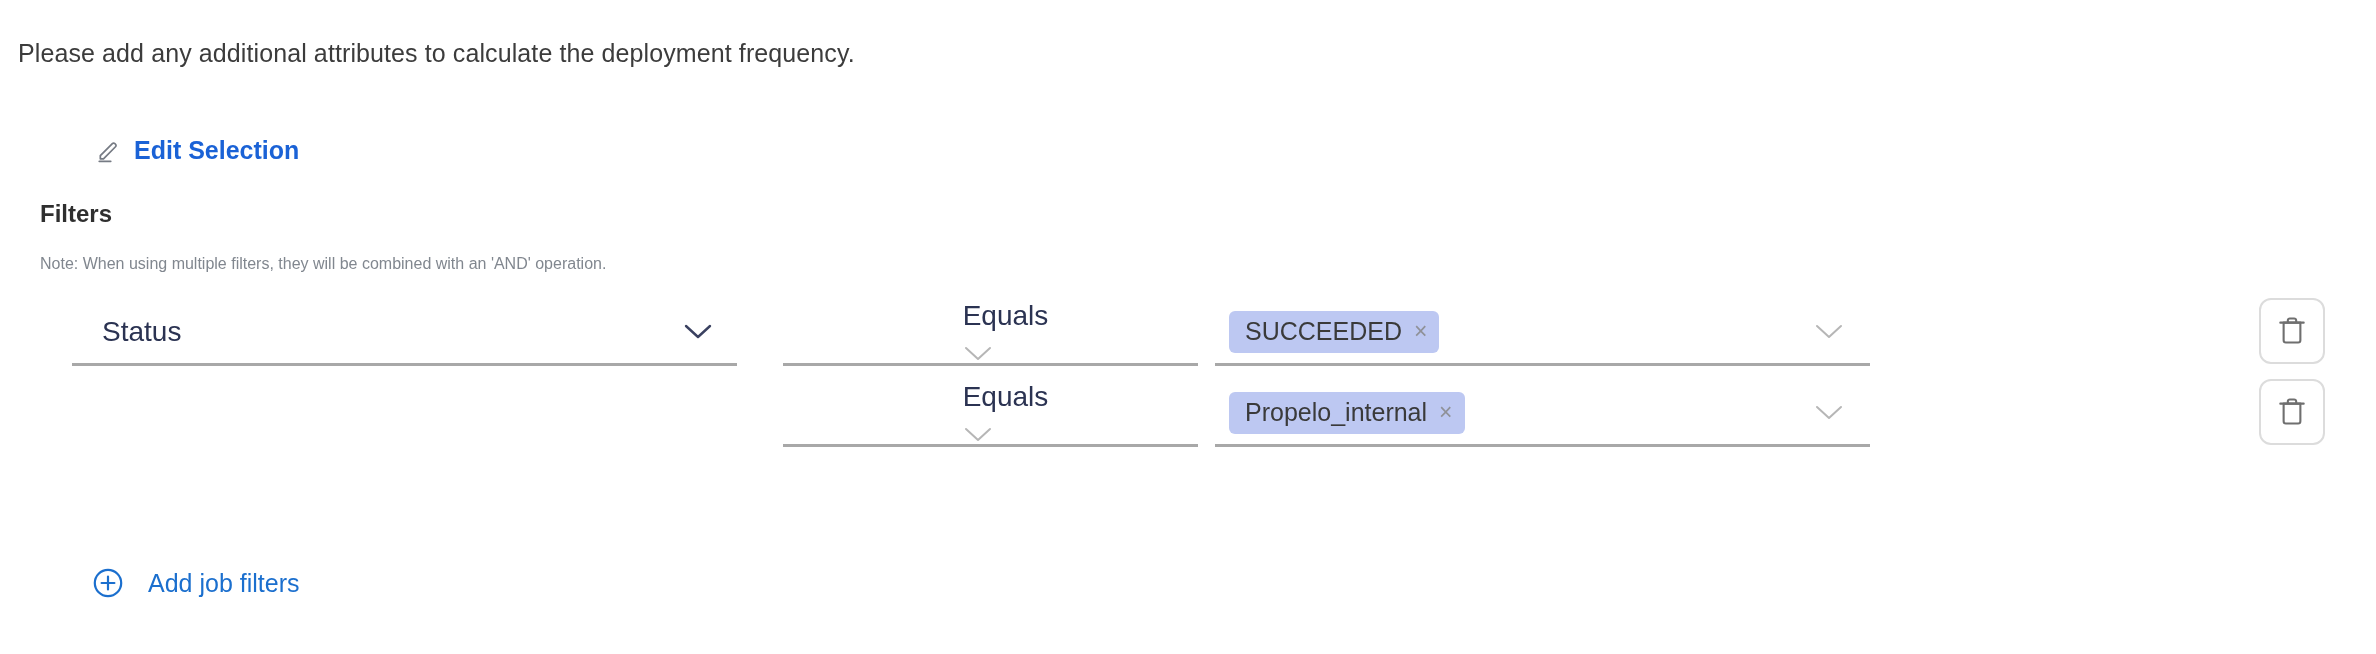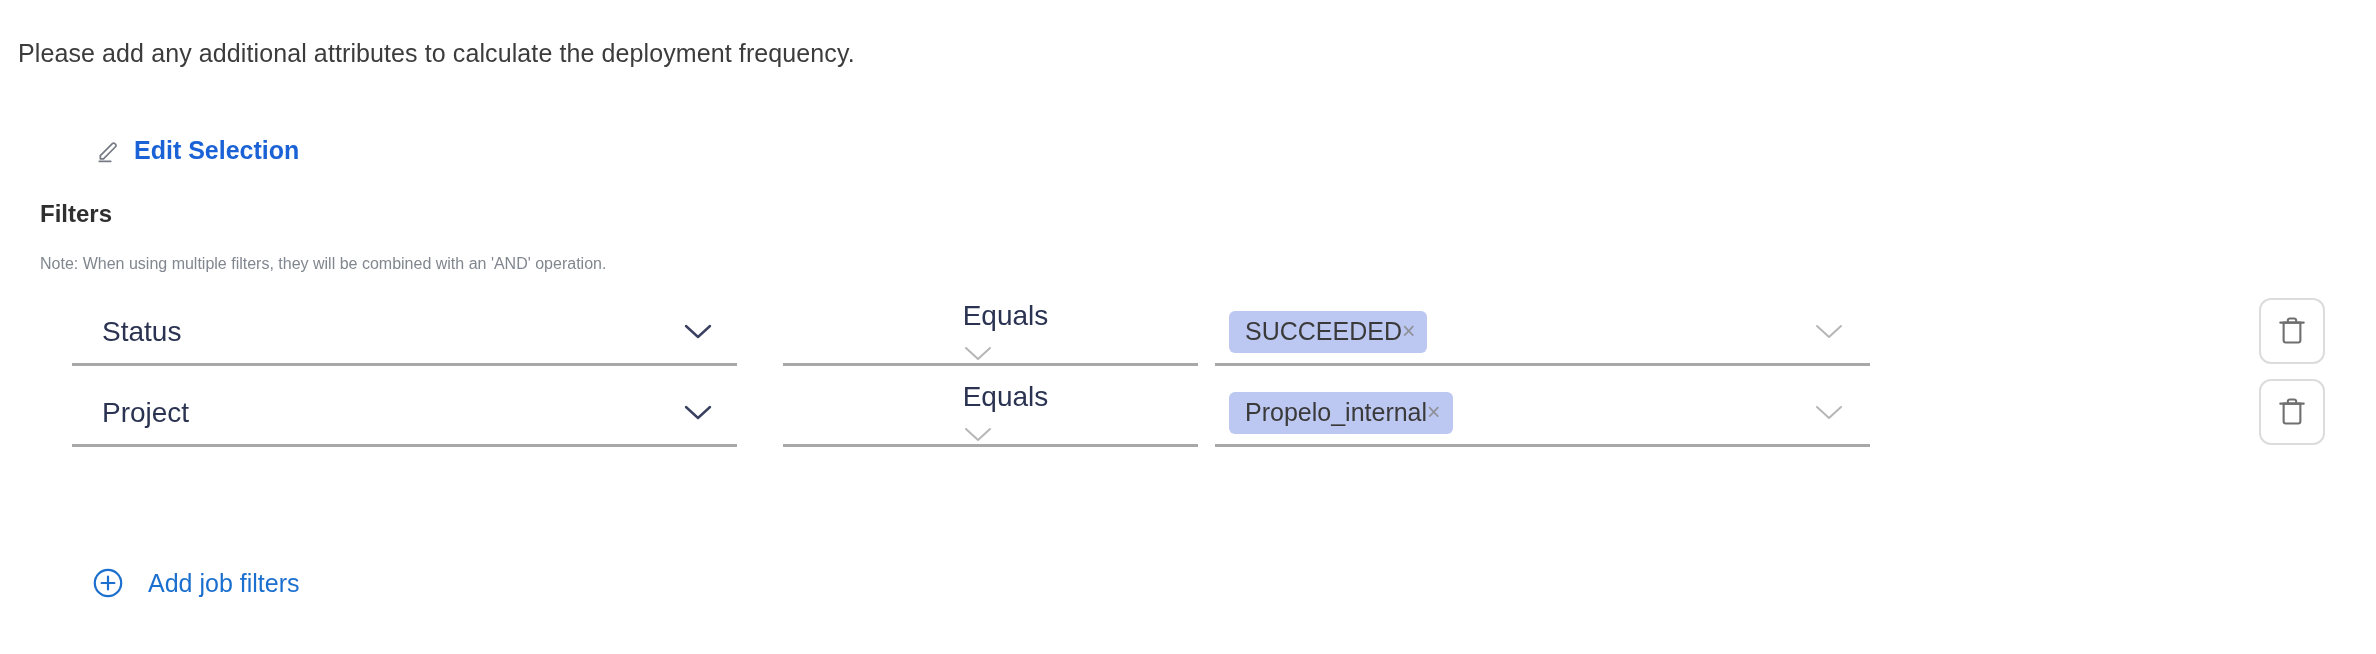--- a/index.html
+++ b/index.html
@@ -146,20 +146,21 @@
     display: flex;
     align-items: center;
     gap: 10px;
     flex: 1 1 auto;
     overflow: hidden;
     padding-left: 0;
   }
   .chip {
     display: inline-flex;
     align-items: center;
+    gap: 12px;
     background: #bdc8f2;
     border-radius: 6px;
     height: 42px;
     padding: 0 12px 0 16px;
     font-size: 25px;
     color: #3a3a3a;
     white-space: nowrap;
     max-width: 560px;
   }
   .chip .chip-x {
@@ -267,28 +268,20 @@
         <svg class="trash-icon" viewBox="0 0 24 26" fill="none" xmlns="http://www.w3.org/2000/svg">
           <path d="M2.5 6.2h19" stroke="#6f6f6f" stroke-width="1.7" stroke-linecap="round"></path>
           <path d="M8.6 6.2V4.4a1.6 1.6 0 0 1 1.6-1.6h3.6a1.6 1.6 0 0 1 1.6 1.6v1.8" stroke="#6f6f6f" stroke-width="1.7" stroke-linejoin="round"></path>
           <path d="M5.2 6.2h13.6v14.4a1.8 1.8 0 0 1-1.8 1.8H7a1.8 1.8 0 0 1-1.8-1.8V6.2Z" stroke="#6f6f6f" stroke-width="1.7" stroke-linejoin="round"></path>
         </svg>
       </span>
     </div>
   </div>
 
   <div class="filter-row row-1">
-    <div class="field field-attribute">
-      <span class="field-text">Project</span>
-      <span>
-        <svg class="chev" viewBox="0 0 30 18" fill="none" xmlns="http://www.w3.org/2000/svg">
-          <path d="M3 3 15 14 27 3" stroke="#3a4160" stroke-width="2.4" stroke-linecap="round" stroke-linejoin="round"></path>
-        </svg>
-      </span>
-    </div>
 
     <div class="field field-operator">
       <span class="field-text">Equals</span>
       <span>
         <svg class="chev" viewBox="0 0 30 18" fill="none" xmlns="http://www.w3.org/2000/svg">
           <path d="M3 3 15 14 27 3" stroke="#b6b6b6" stroke-width="2" stroke-linecap="round" stroke-linejoin="round"></path>
         </svg>
       </span>
     </div>
 

